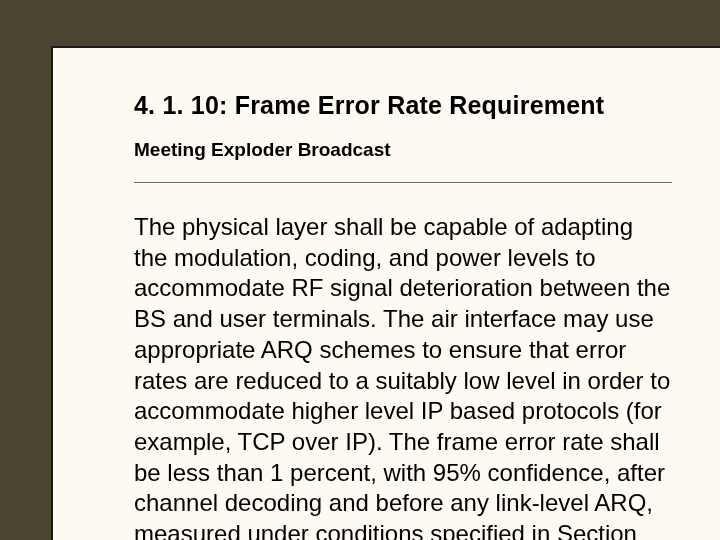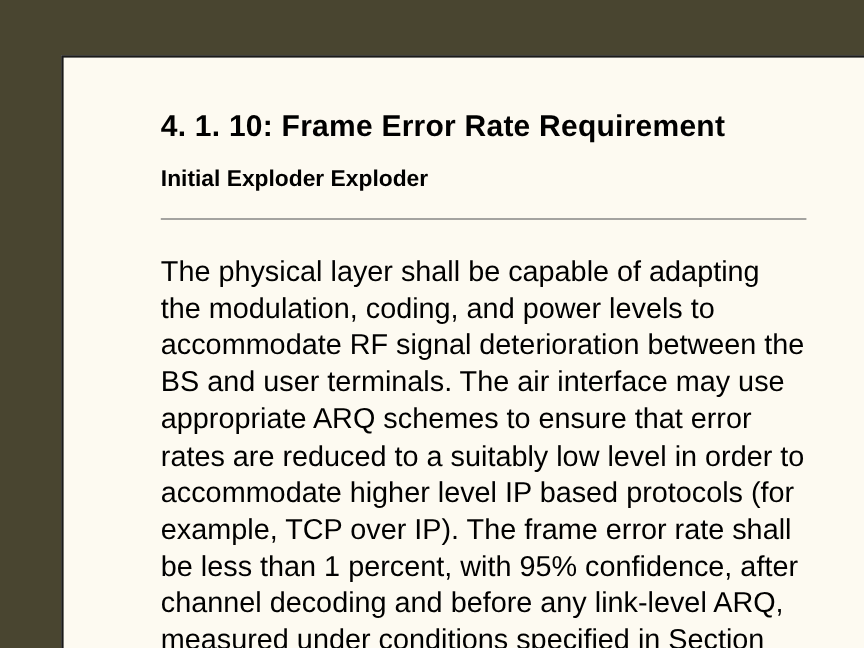--- a/index.html
+++ b/index.html
@@ -65,20 +65,20 @@
   }
   .footer-right {
     margin-right: -6px;
   }
 </style>
 </head>
 <body>
 
 <div class="slide">
   <div class="title">4. 1. 10: Frame Error Rate Requirement</div>
-  <div class="subtitle">Initial Exploder Exploder</div>
+  <div class="subtitle">Meeting Exploder Broadcast</div>
   <hr class="rule">
   <div class="body-text">The physical layer shall be capable of adapting the modulation, coding, and power levels to accommodate RF signal deterioration between the BS and user terminals. The air interface may use appropriate ARQ schemes to ensure that error rates are reduced to a suitably low level in order to accommodate higher level IP based protocols (for example, TCP over IP). The frame error rate shall be less than 1 percent, with 95% confidence, after channel decoding and before any link-level ARQ, measured under conditions specified in Section xx.</div>
   <div class="footer">
     <span>5/15/03</span>
     <span class="footer-right">4</span>
   </div>
 </div>
 
 </body></html>

